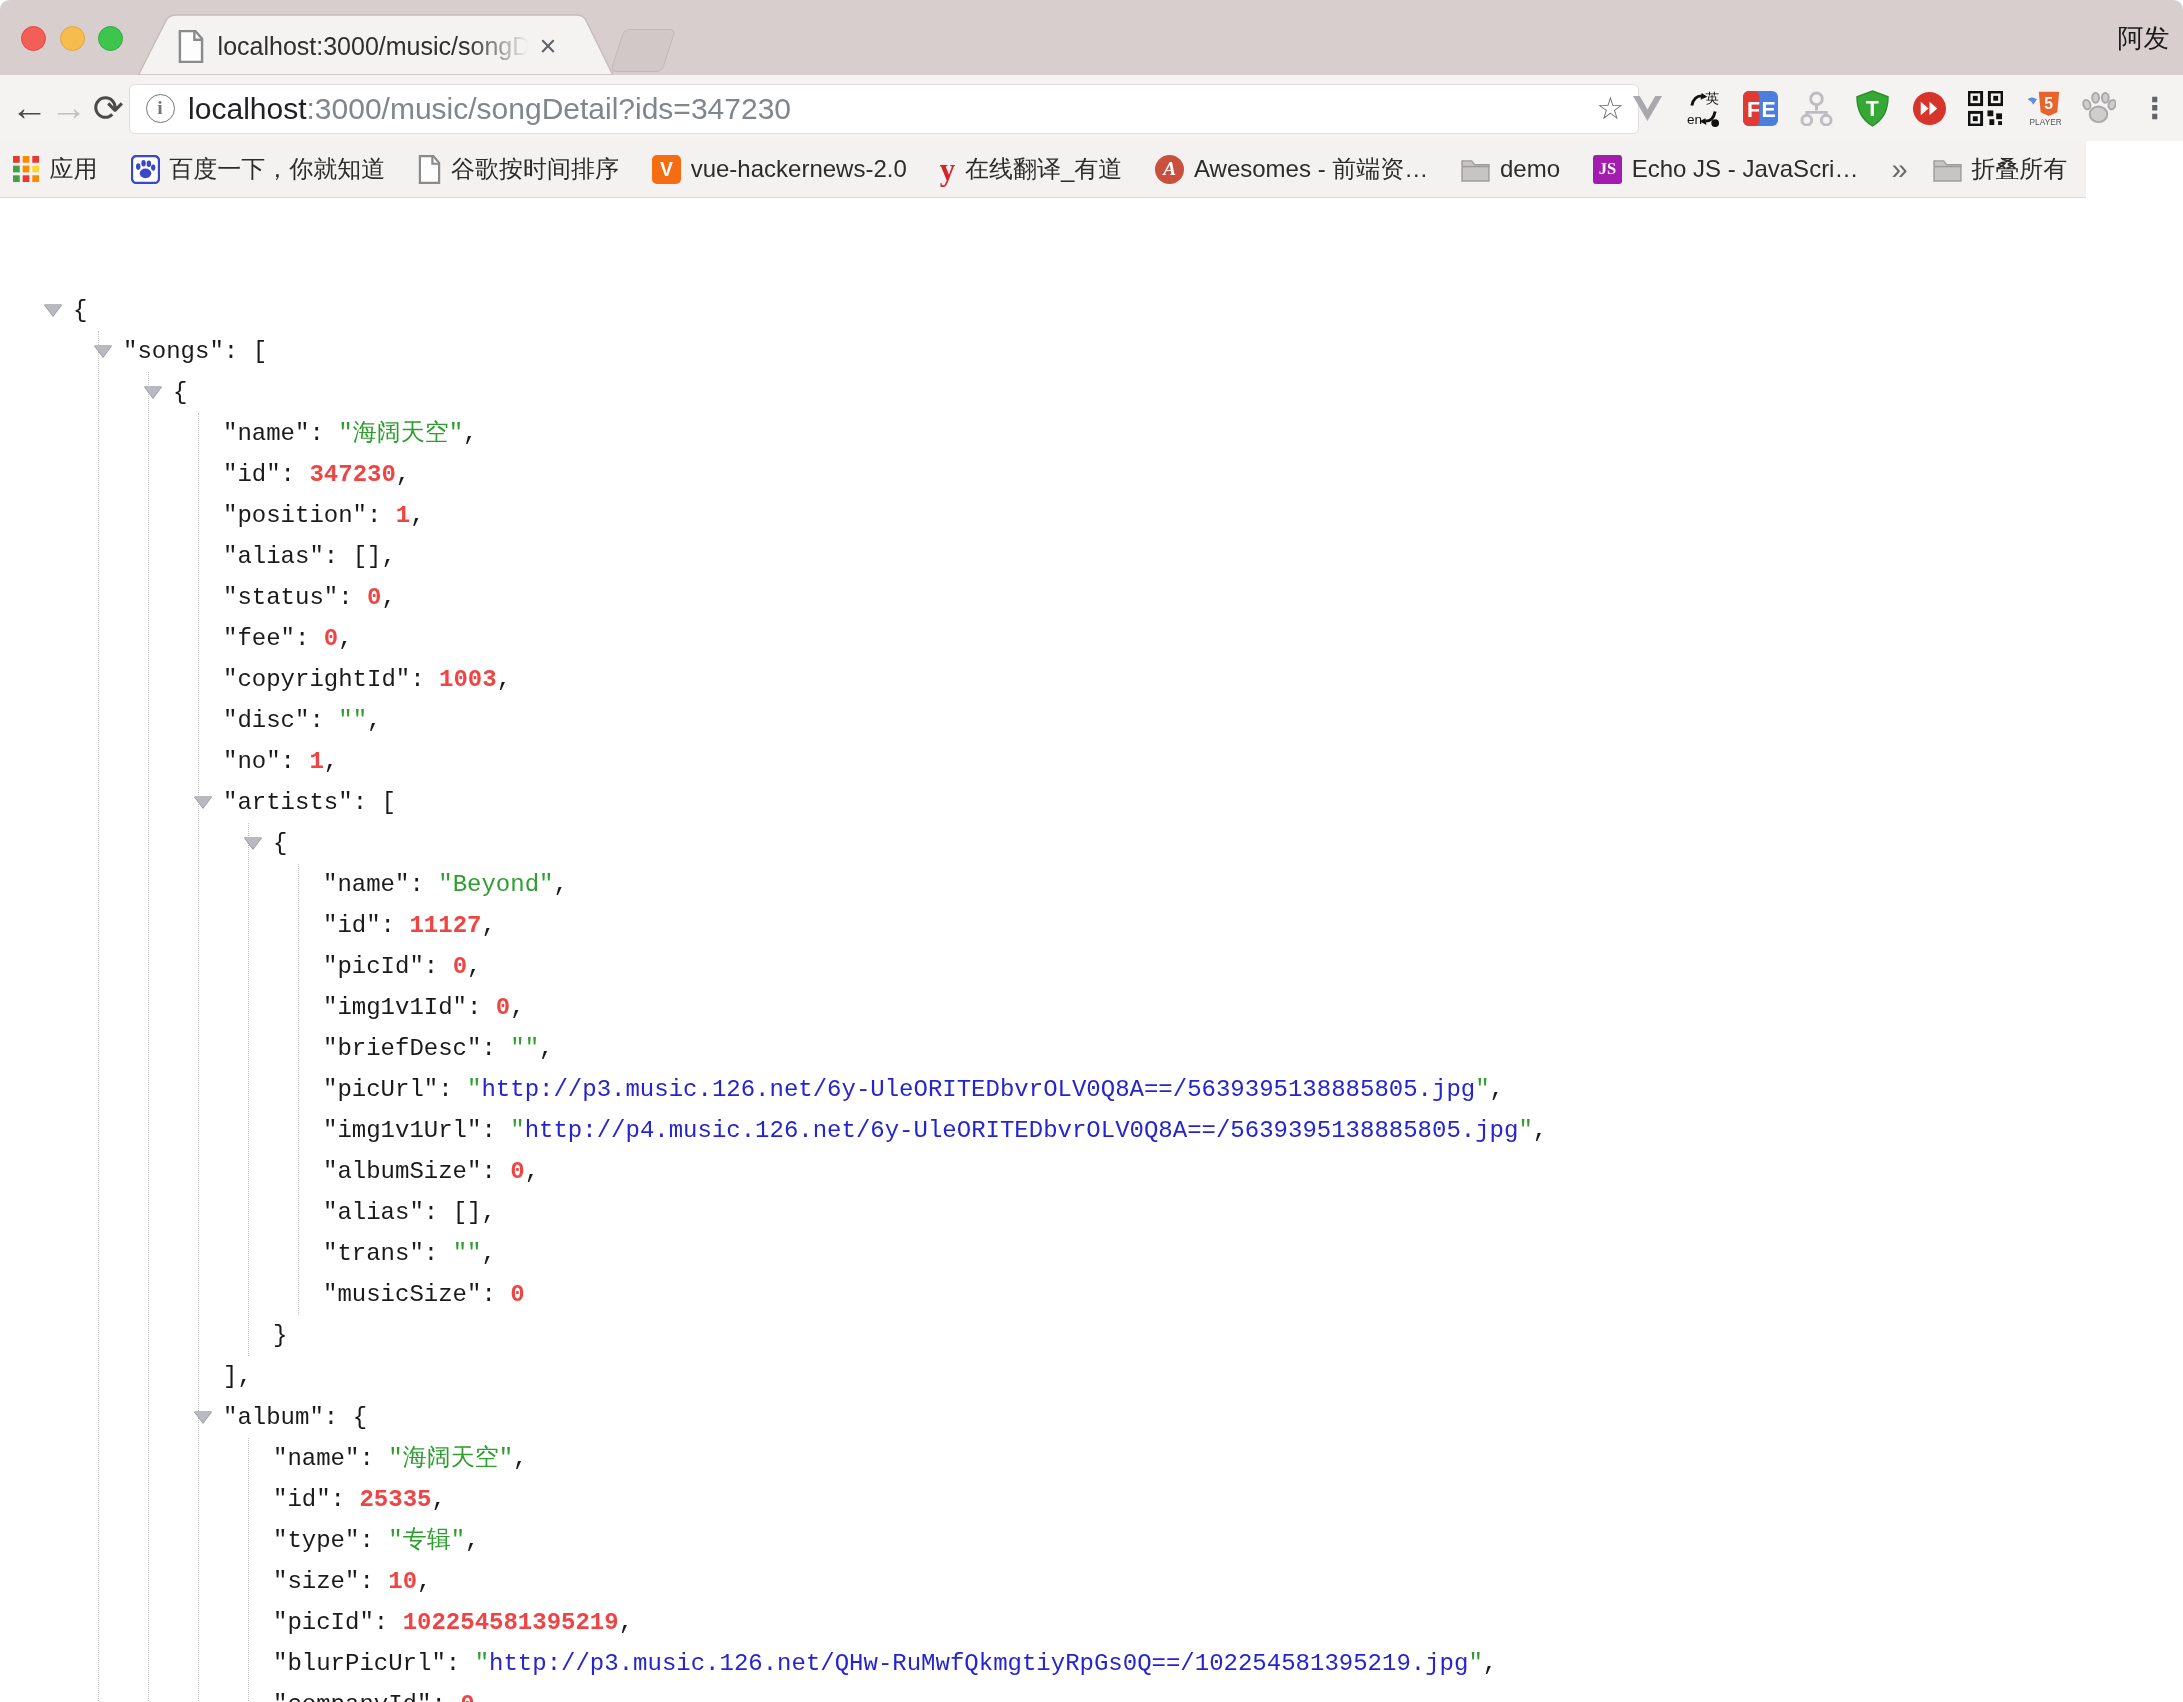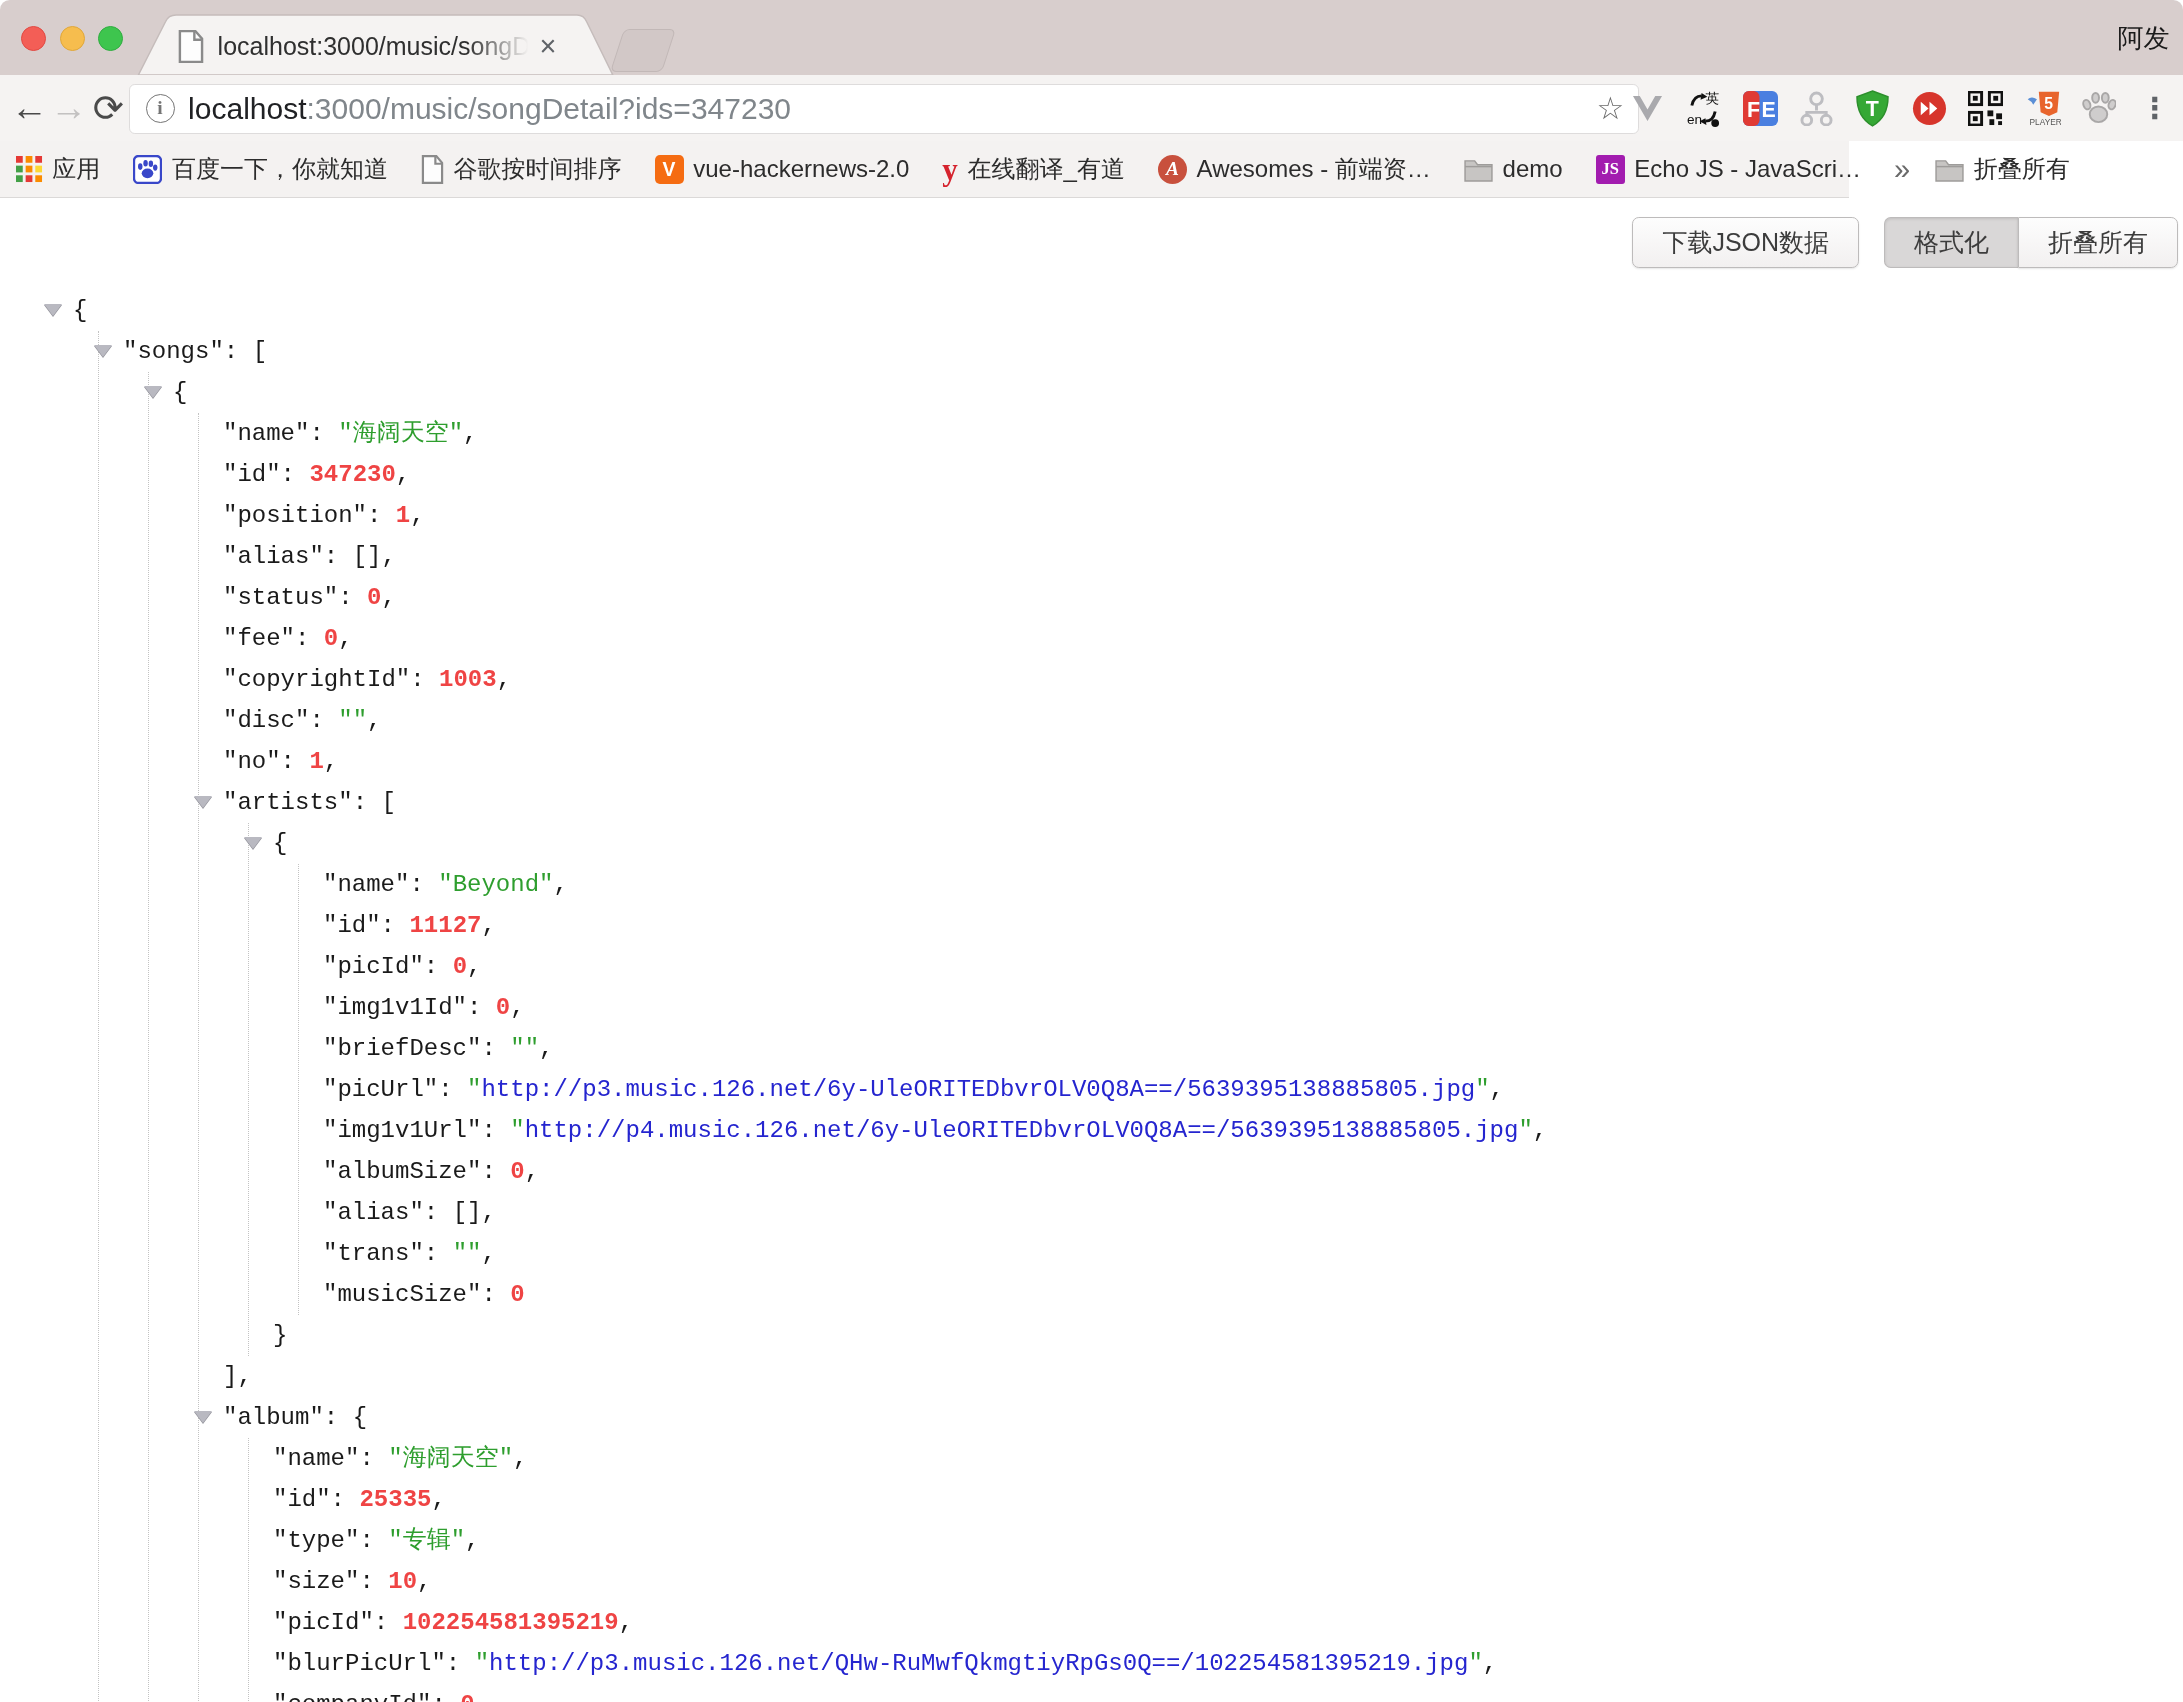--- a/index.html
+++ b/index.html
@@ -42,22 +42,22 @@
                color:#757575; font-size:19.4px; font-weight:bold; text-align:center;
                line-height:26px; margin:0 13.6px 0 15.5px; font-family:"Liberation Serif",serif; }
   .url { font-size:30px; white-space:nowrap; }
   .url .host { color:#202124; }
   .url .rest { color:#80868b; }
   .star { margin-left:auto; margin-right:13.6px; font-size:31px; color:#6b6b6b; }
   .extrow { position:absolute; right:9.7px; top:0; height:66px; display:flex; align-items:center; gap:19.4px; }
   .ext { width:37px; height:43px; display:flex; align-items:center; justify-content:center; }
 
   
-  .bookmarks { position:absolute; left:0; top:141px; width:1849px; height:57px; background:#f4f2f1;
-               border-bottom:1px solid #dbd9d8; display:flex; align-items:center; padding:0 15.5px; }
+  .bookmarks { position:absolute; left:0; top:141px; width:2086px; height:57px; background:#f4f2f1;
+               border-bottom:1px solid #dbd9d8; display:flex; align-items:center; padding:0 15.5px;justify-content:center; }
   .bm { display:flex; align-items:center; gap:9.7px; margin-right:33px; white-space:nowrap; }
   .bm-label { font-size:24px; color:#2c2c2c; }
   .bm-spacer { flex:1; }
   .bm-chevron { font-size:29px; color:#6a6a6a; margin-right:25px; }
 
   
   .sq { border-radius:4.9px; display:flex; align-items:center; justify-content:center;
         font-weight:bold; color:#fff; }
 
   
@@ -280,27 +280,20 @@
     <div class="bm" style="margin-right:5.8px;">
       <svg width="29" height="25" viewBox="0 0 30 26">
         <path d="M1,4 L11,4 L14,8 L29,8 L29,25 L1,25 Z" fill="#c7c5c3" stroke="#9e9c9a" stroke-width="1.5"></path>
         <path d="M1,10 L29,10" stroke="#9e9c9a" stroke-width="1.5"></path>
       </svg>
       <span class="bm-label">折叠所有</span>
     </div>
   </div>
 
   <div class="content">
-    <div class="actionbar">
-      <button class="btn btn-download">下载JSON数据</button>
-      <div class="btn-group">
-        <button class="btn active">格式化</button>
-        <button class="btn">折叠所有</button>
-      </div>
-    </div>
     <div class="json-root" id="json-root">
         <div class="line"><span class="tri"></span><span class="p">{</span></div>
         <div class="children">
           <div class="line"><span class="tri"></span><span class="k">"songs"</span><span class="p">: </span><span class="p">[</span></div>
           <div class="children">
             <div class="line"><span class="tri"></span><span class="p">{</span></div>
             <div class="children">
               <div class="line"><span class="k">"name"</span><span class="p">: </span><span class="str">"海阔天空"</span><span class="p">,</span></div>
               <div class="line"><span class="k">"id"</span><span class="p">: </span><span class="num">347230</span><span class="p">,</span></div>
               <div class="line"><span class="k">"position"</span><span class="p">: </span><span class="num">1</span><span class="p">,</span></div>

